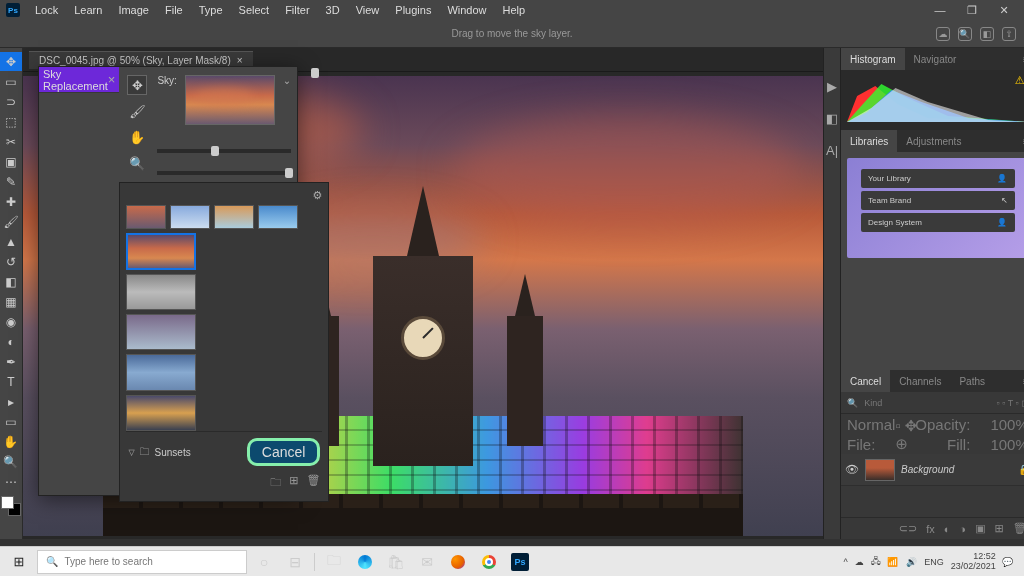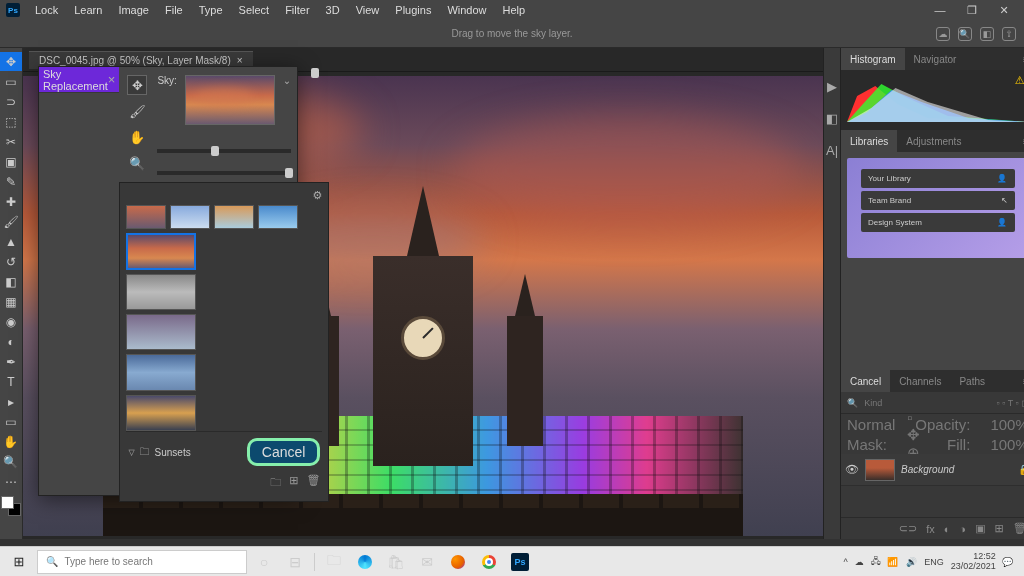--- a/index.html
+++ b/index.html
@@ -269,21 +269,21 @@
         <span>🔍</span>
           <span>Kind</span>
         <span style="margin-left:auto">▫ ▫ T ▫ ◻</span>
       </div>
       <div class="layer-opts2">
         <span>Normal</span>
         <span style="margin-left:auto">Opacity:</span>
         <span>100%</span>
       </div>
       <div class="layer-opts2">
-        <span>Mask:</span>
+        <span>File:</span>
         <span>▫ ✥ ⊕ 🔒</span>
         <span style="margin-left:auto">Fill:</span>
         <span>100%</span>
       </div>
       <div class="layer-row">
         <span class="eye">👁</span>
         <div class="layer-thumb"></div>
         <span class="layer-name">Background</span>
         <span class="lock">🔒</span>
       </div>

